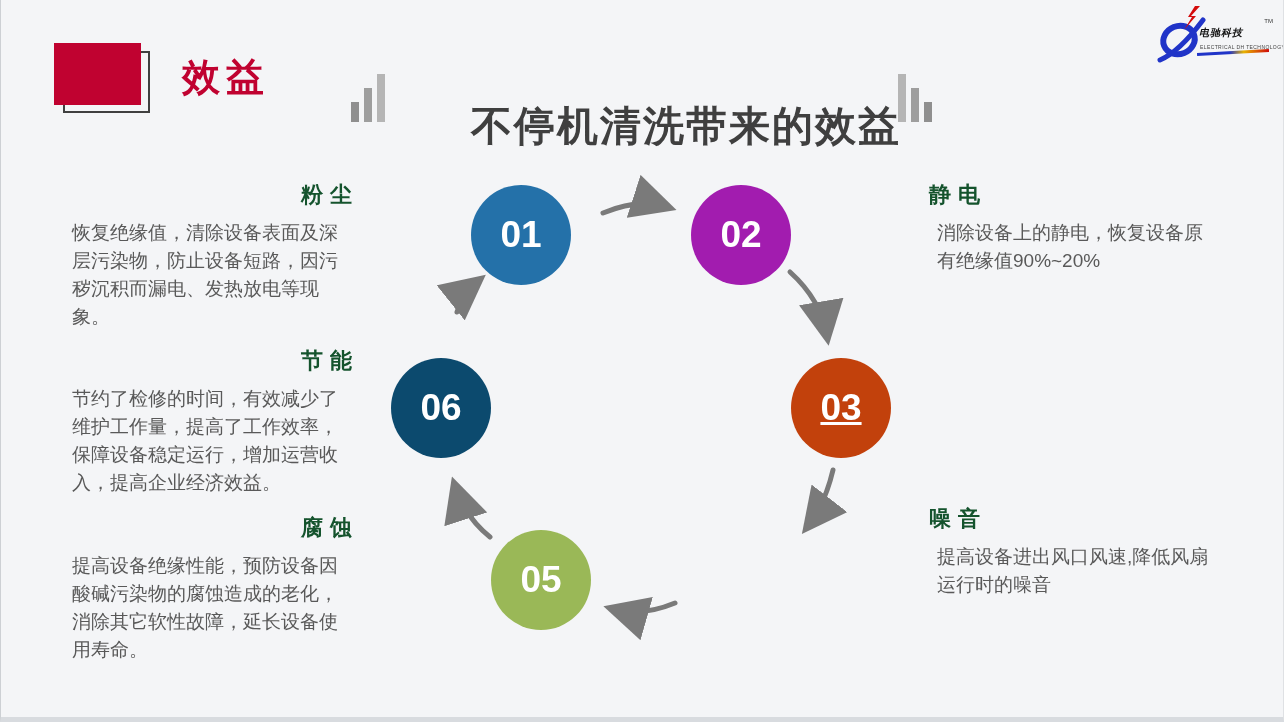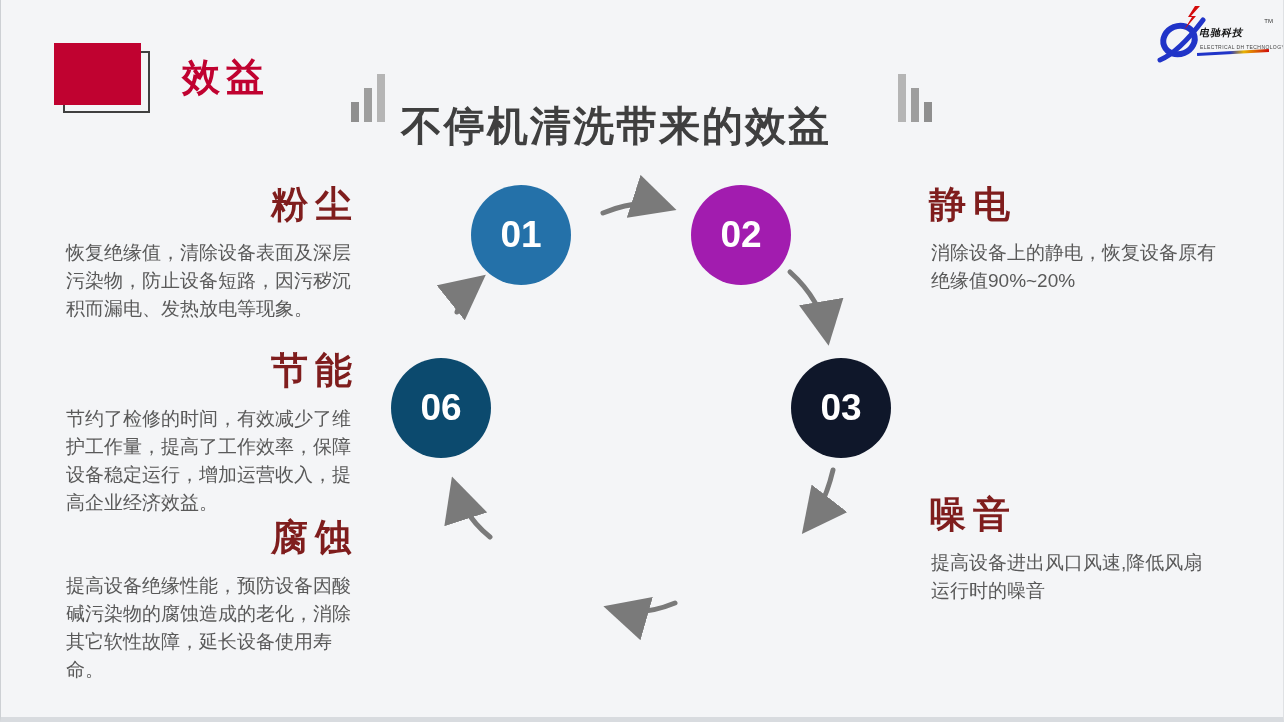--- a/index.html
+++ b/index.html
@@ -20,21 +20,21 @@
     position:absolute;left:53px;top:43px;width:87px;height:62px;
     background:#c00230;
   }
   .badge-label{
     position:absolute;left:172px;top:52px;
     font-size:38px;font-weight:700;color:#c00230;letter-spacing:6px;margin-left:9px;
   }
   
   .main-title{
     position:absolute;left:400px;top:72px;width:500px;
-    text-align:left;font-size:41px;font-weight:800;color:#3f3f3f;
+    text-align:right;font-size:41px;font-weight:800;color:#3f3f3f;
     letter-spacing:2px;white-space:nowrap;
   }
   .bars{position:absolute;display:flex;align-items:flex-end;gap:5px;height:48px;}
   .bars-left{left:350px;top:74px;}
   .bars-right{left:897px;top:74px;}
   .bars span{display:block;width:8px;}
   .bar-s{height:20px;background:#8f8f8f;}
   .bar-m{height:34px;background:#9e9e9e;}
   .bar-l{height:48px;background:#b5b5b5;}
   
@@ -50,28 +50,28 @@
   }
   .logo-tm{position:absolute;right:2px;top:14px;font-size:6px;color:#333;}
   .logo-stripes{
     position:absolute;left:40px;top:47px;width:72px;height:3px;
     background:linear-gradient(90deg,#2034c8 0%,#2034c8 45%,#e8b400 65%,#cf0a0a 100%);
     transform:rotate(-3deg);
   }
   
   .block{position:absolute;}
   .block h3{
-    margin:0 0 9px 0;font-size:37px;font-weight:800;color:#7f1d1d;letter-spacing:7px;
+    margin:0 0 9px 0;font-size:22px;font-weight:800;color:#14532d;letter-spacing:7px;
   }
-  .block p{margin:2px;font-size:19px;line-height:28px;color:#595959;}
+  .block p{margin:8px;font-size:19px;line-height:28px;color:#595959;}
   .block-left{left:63px;width:295px;}
   .block-left h3{text-align:right;}
   .block-right{left:928px;width:290px;}
   .bl-0{top:180px;} .bl-1{top:346px;} .bl-2{top:513px;}
-  .br-0{top:180px;} .br-1{top:346px;} .br-2{top:490px;}
+  .br-0{top:180px;} .br-1{top:346px;} .br-2{top:504px;}
   
   .step{
     position:absolute;width:100px;height:100px;border-radius:50%;
     display:flex;align-items:center;justify-content:center;
     color:#fff;font-size:37px;font-weight:800;
   }
   .st-0{left:470px;top:185px;} .st-1{left:690px;top:185px;}
   .st-2{left:790px;top:358px;} .st-3{left:691px;top:530px;}
   .st-4{left:490px;top:530px;} .st-5{left:390px;top:358px;}
   .arrows{position:absolute;left:0;top:0;pointer-events:none;}
@@ -142,16 +142,17 @@
       <path d="M789 272 Q 820 300 826 336" marker-end="url(#ah)"></path>
       <path d="M832 470 Q 824 504 807 526" marker-end="url(#ah)"></path>
       <path d="M674 603 Q 640 617 612 609" marker-end="url(#ah)"></path>
       <path d="M489 537 Q 464 517 454 486" marker-end="url(#ah)"></path>
       <path d="M456 312 Q 462 293 477 281" marker-end="url(#ah)"></path>
     </g>
   </svg>
 
   <div class="step st-0" style="background-color: rgb(36, 113, 169);">01</div>
   <div class="step st-1" style="background-color: #a21caf;">02</div>
-  <div class="step st-2" style="background-color: #0f172a;">03</div>
+  <div class="step st-2" style="background-color: #c2410c; text-decoration: underline;">03</div>
+  <div class="step st-4" style="background-color: rgb(154, 184, 87);">05</div>
   <div class="step st-5" style="background-color: #0c4a6e;">06</div>
 
 </div>
 
 </body></html>

